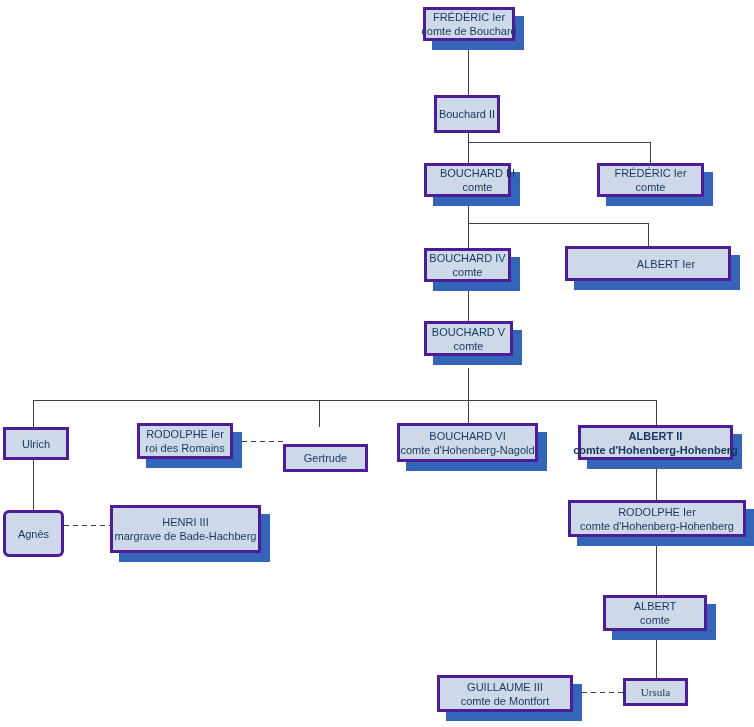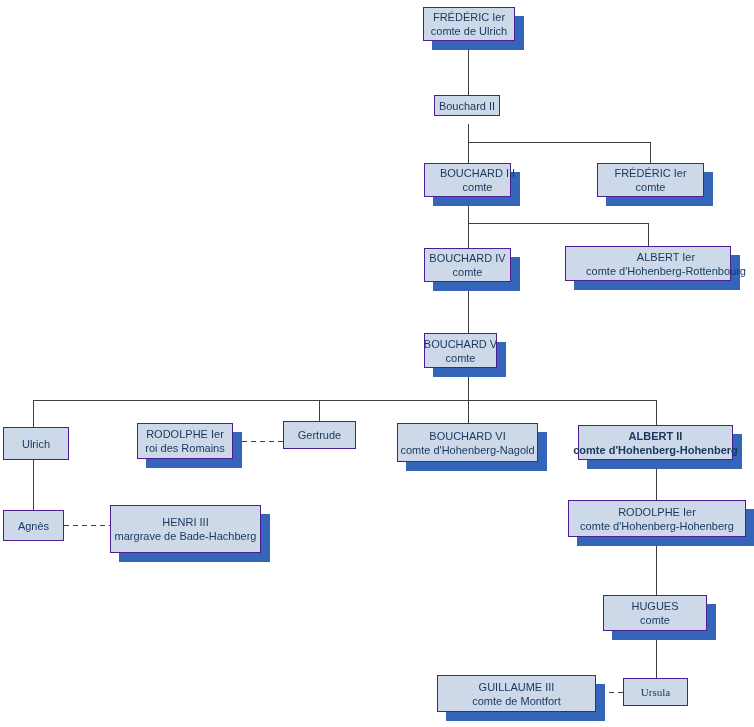--- a/index.html
+++ b/index.html
@@ -15,21 +15,21 @@
     position: absolute;
     left: 0; top: 0;
     width: 754px; height: 727px;
     z-index: 1;
   }
   .node {
     position: absolute;
     z-index: 2;
     box-sizing: border-box;
     background: #cdd9e8;
-    border: 1px solid #4c1d95;
+    border: 3px solid #4c1d95;
     color: #17375e;
     display: flex;
     flex-direction: column;
     align-items: center;
     justify-content: center;
     text-align: center;
     font-size: 11px;
     line-height: 14px;
     padding: 2px 4px;
     cursor: pointer;
@@ -65,95 +65,94 @@
       <line x1="656" y1="631" x2="656" y2="678"></line>
 
       <line stroke-dasharray="5,4" x1="233" y1="441" x2="283" y2="441"></line>
       <line stroke-dasharray="5,4" x1="64" y1="525" x2="110" y2="525"></line>
       <line stroke-dasharray="5,4" x1="573" y1="692" x2="623" y2="692"></line>
     </g>
   </svg>
 
   <div class="node shadow" style="left:423px; top:7px; width:92px; height:34px;">
     <span class="name">FRÉDÉRIC Ier</span>
-    <span class="title">comte de Ulrich</span>
+    <span class="title">comte de Bouchard</span>
   </div>
 
-  <div class="node" style="left:434px; top:95px; width:66px; height:21px;">
+  <div class="node" style="left:434px; top:95px; width:66px; height:38px;">
     <span class="name">Bouchard II</span>
   </div>
 
   <div class="node shadow" style="left:424px; top:163px; width:87px; height:34px;padding-left:24px;">
     <span class="name">BOUCHARD III</span>
     <span class="title">comte</span>
   </div>
 
   <div class="node shadow" style="left:597px; top:163px; width:107px; height:34px;">
     <span class="name">FRÉDÉRIC Ier</span>
     <span class="title">comte</span>
   </div>
 
   <div class="node shadow" style="left:424px; top:248px; width:87px; height:34px;">
     <span class="name">BOUCHARD IV</span>
     <span class="title">comte</span>
   </div>
 
   <div class="node shadow" style="left:565px; top:246px; width:166px; height:35px;padding-left:40px;">
     <span class="name">ALBERT Ier</span>
-    <span class="title">comte d'Hohenberg-Rottenbourg</span>
   </div>
 
-  <div class="node shadow" style="left:424px; top:333px; width:73px; height:35px;">
+  <div class="node shadow" style="left:424px; top:321px; width:89px; height:35px;">
     <span class="name">BOUCHARD V</span>
     <span class="title">comte</span>
   </div>
 
   <div class="node" style="left:3px; top:427px; width:66px; height:33px;">
     <span class="name">Ulrich</span>
   </div>
 
   <div class="node shadow" style="left:137px; top:423px; width:96px; height:36px;">
     <span class="name">RODOLPHE Ier</span>
     <span class="title">roi des Romains</span>
   </div>
 
-  <div class="node" style="left:283px; top:421px; width:73px; height:28px;">
+  <div class="node" style="left:283px; top:444px; width:85px; height:28px;">
     <span class="name">Gertrude</span>
   </div>
 
   <div class="node shadow" style="left:397px; top:423px; width:141px; height:39px;">
     <span class="name">BOUCHARD VI</span>
     <span class="title">comte d'Hohenberg-Nagold</span>
   </div>
 
   <div class="node shadow" style="left:578px; top:425px; width:155px; height:35px;font-weight:bold;">
     <span class="name">ALBERT II</span>
     <span class="title">comte d'Hohenberg-Hohenberg</span>
   </div>
 
-  <div class="node" style="left:3px; top:510px; width:61px; height:31px;">
+  <div class="node" style="left:3px; top:510px; width:61px; height:47px;border-radius:6px;">
     <span class="name">Agnès</span>
   </div>
 
   <div class="node shadow" style="left:110px; top:505px; width:151px; height:48px;">
     <span class="name">HENRI III</span>
     <span class="title">margrave de Bade-Hachberg</span>
   </div>
 
   <div class="node shadow" style="left:568px; top:500px; width:178px; height:37px;">
     <span class="name">RODOLPHE Ier</span>
     <span class="title">comte d'Hohenberg-Hohenberg</span>
   </div>
 
   <div class="node shadow" style="left:603px; top:595px; width:104px; height:36px;">
-    <span class="name">HUGUES</span>
+    <span class="name">ALBERT</span>
     <span class="title">comte</span>
   </div>
 
-  <div class="node shadow" style="left:437px; top:675px; width:159px; height:37px;align-items:center;">
+  <div class="node shadow" style="left:437px; top:675px; width:136px; height:37px;align-items:center;">
     <span class="name">GUILLAUME III</span>
     <span class="title">comte de Montfort</span>
   </div>
 
   <div class="node" style="left:623px; top:678px; width:65px; height:28px;font-family:Liberation Serif, serif;">
     <span class="name">Ursula</span>
   </div>
 
 </div>
 

